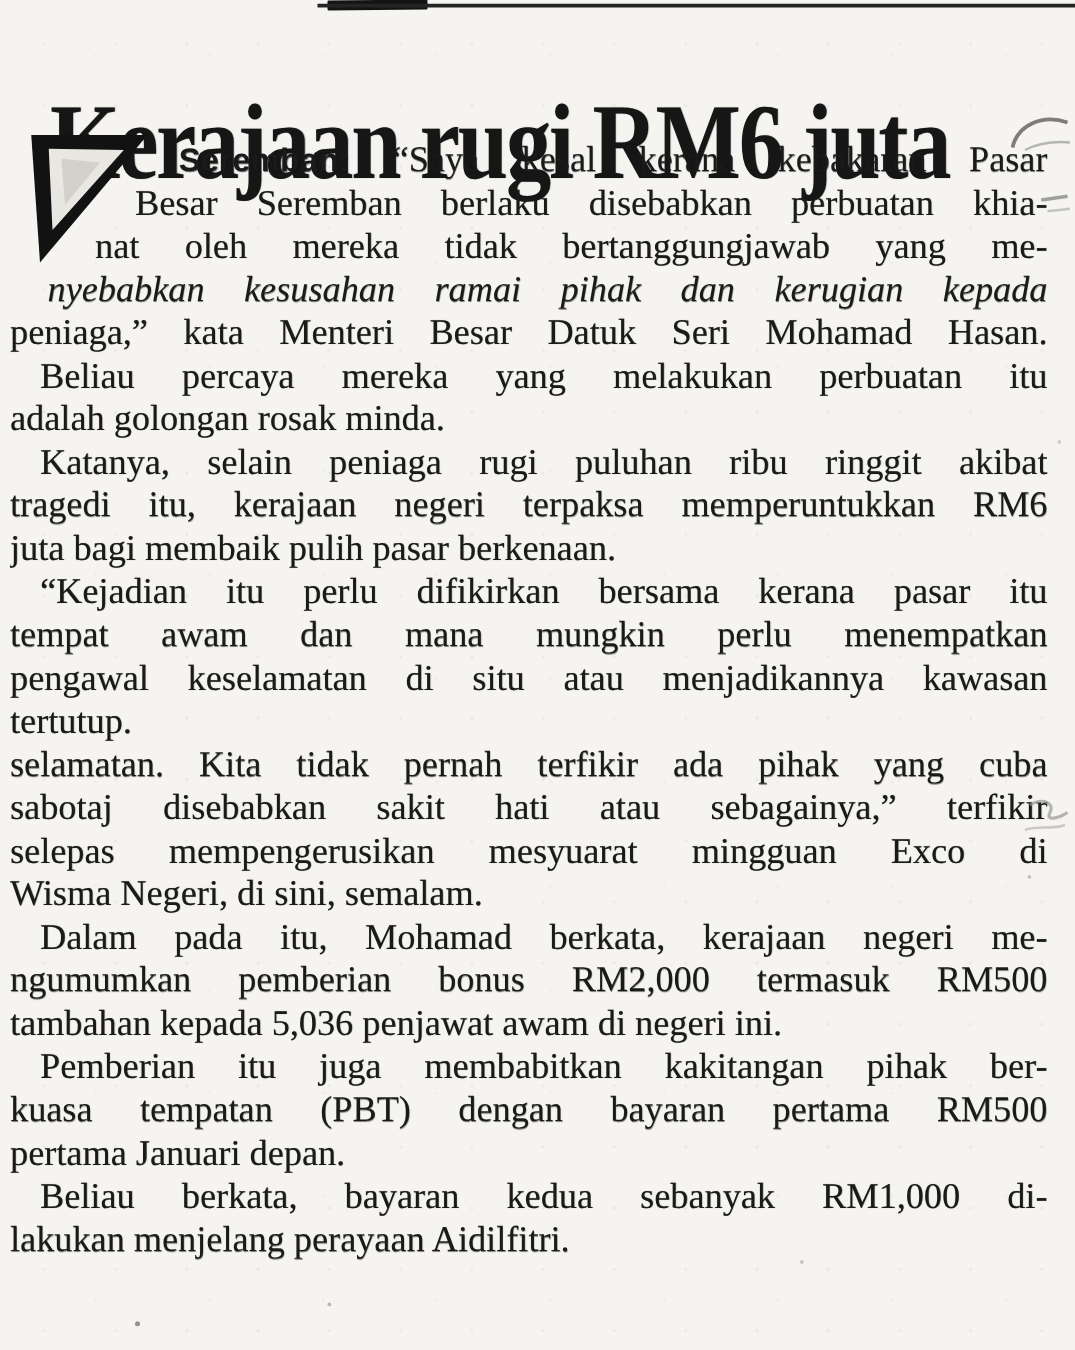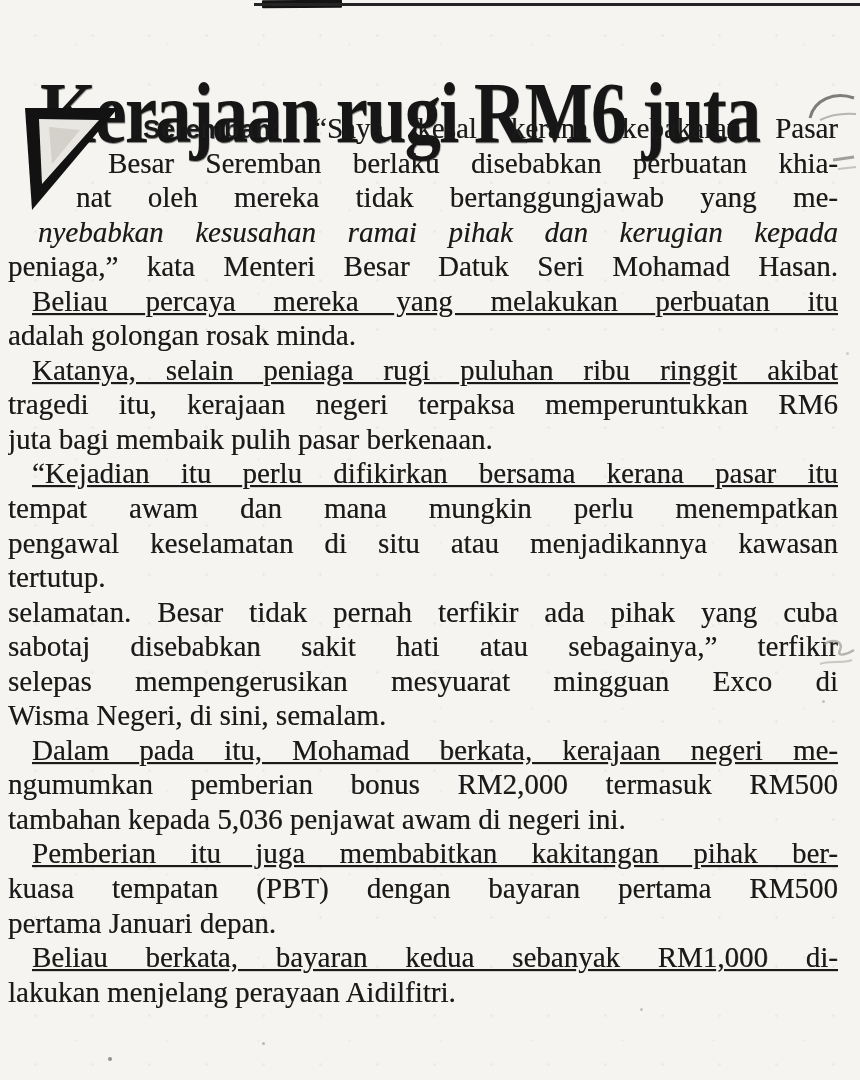--- a/index.html
+++ b/index.html
@@ -31,21 +31,21 @@
     font-size:29px;line-height:34.55px;height:34.55px;
     text-align:justify;text-align-last:justify;
     overflow:hidden;white-space:nowrap;
     text-shadow:0.3px 0.3px 0.6px rgba(25,25,25,0.55);
   }
   .ln.last{text-align:center;text-align-last:left;}
   .p1l1{padding-left:135px;}
   .p1l2{padding-left:100px;}
   .p1l3{padding-left:68px;font-family:Liberation Serif, serif;}
   .p1l4{padding-left:30px;font-style:italic;}
-  .ind{padding-left:24px;text-decoration:underline;}
+  .ind{padding-left:24px;}
   .dateline{
     font-family:"Liberation Sans","DejaVu Sans",sans-serif;
     font-weight:700;font-size:26px;letter-spacing:0.3px;
     text-shadow:0.6px 0.6px 0.7px rgba(15,15,15,0.6);
   }
   .mark{position:absolute;pointer-events:none;}
   .speck{position:absolute;background:rgba(50,48,44,0.5);border-radius:50%;}
 </style>
 </head>
 <body>
@@ -83,21 +83,21 @@
   </div>
 
   <div>
     <div class="ln ind">“Kejadian itu perlu difikirkan bersama kerana pasar itu</div>
     <div class="ln">tempat awam dan mana mungkin perlu menempatkan</div>
     <div class="ln">pengawal keselamatan di situ atau menjadikannya kawasan</div>
     <div class="ln last">tertutup.</div>
   </div>
 
   <div>
-    <div class="ln">selamatan. Besar tidak pernah terfikir ada pihak yang cuba</div>
+    <div class="ln">selamatan. Kita tidak pernah terfikir ada pihak yang cuba</div>
     <div class="ln">sabotaj disebabkan sakit hati atau sebagainya,” terfikir</div>
     <div class="ln">selepas mempengerusikan mesyuarat mingguan Exco di</div>
     <div class="ln last">Wisma Negeri, di sini, semalam.</div>
   </div>
 
   <div>
     <div class="ln ind">Dalam pada itu, Mohamad berkata, kerajaan negeri me-</div>
     <div class="ln">ngumumkan pemberian bonus RM2,000 termasuk RM500</div>
     <div class="ln last">tambahan kepada 5,036 penjawat awam di negeri ini.</div>
   </div>

